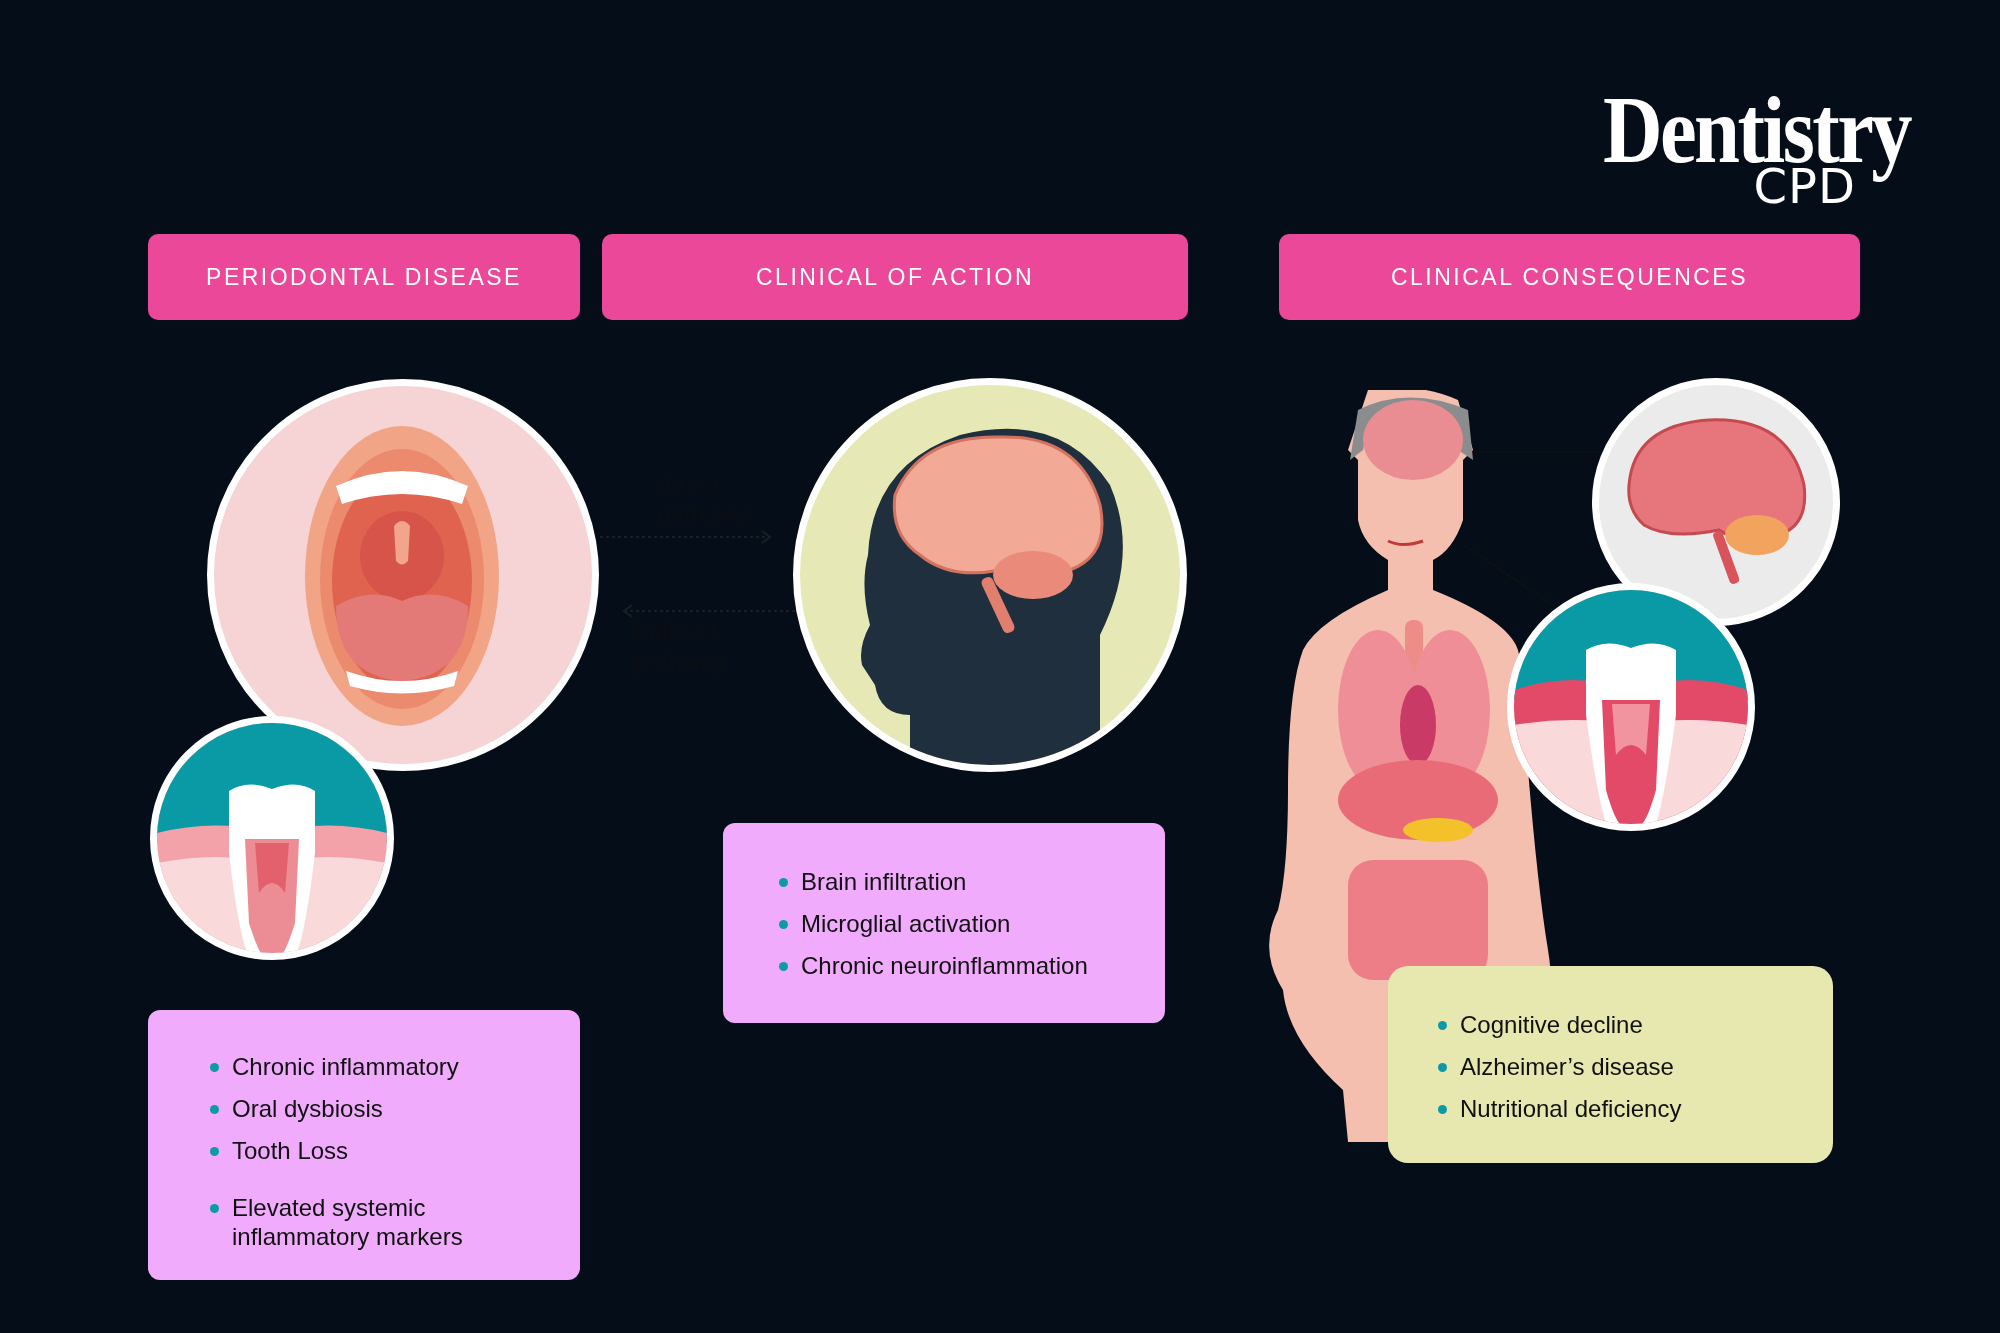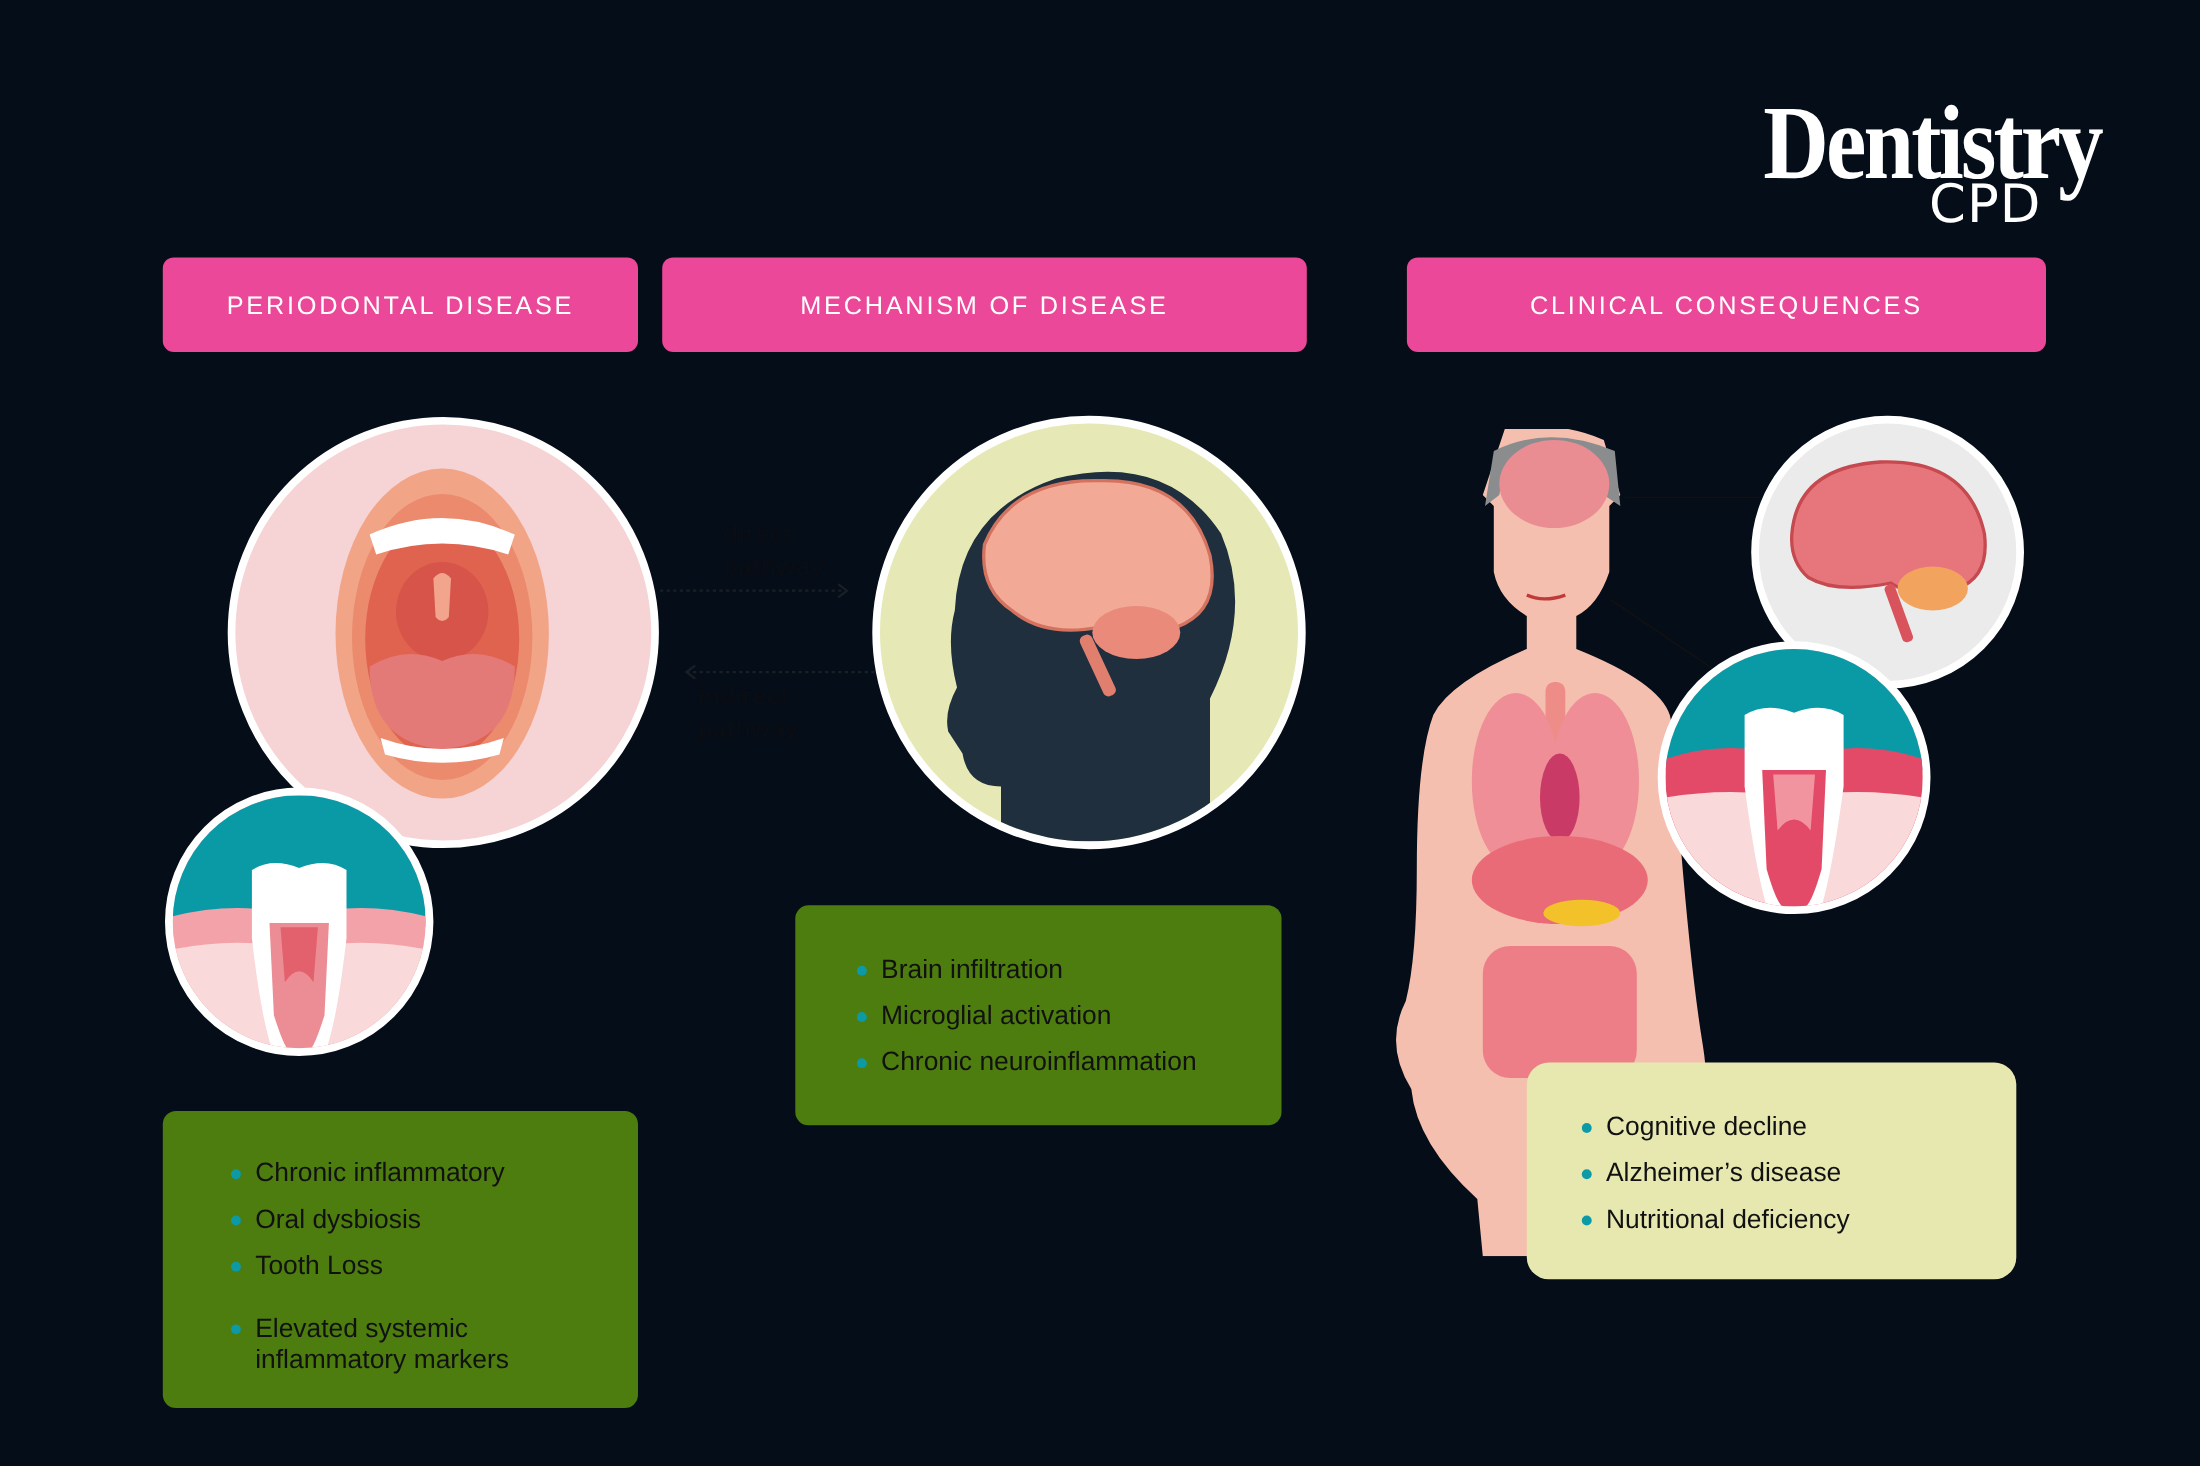--- a/index.html
+++ b/index.html
@@ -7,38 +7,38 @@
   .abs { position:absolute; }
   .logo { left:1580px; top:82px; width:340px; height:130px; color:#ffffff; }
   .logo-main { position:absolute; right:10px; top:0; font-family:"Liberation Serif", serif; font-weight:bold; font-size:96px; letter-spacing:-3px; line-height:1; transform:scaleX(0.86); transform-origin:right top; }
   .logo-sub { position:absolute; right:64px; top:80px; font-family:"DejaVu Sans", sans-serif; font-size:48px; line-height:1; letter-spacing:1px; }
   .header { background:#ec4899; border-radius:10px; color:#ffffff; display:flex; align-items:center; justify-content:center; font-size:23px; letter-spacing:2.5px; height:86px; top:234px; }
   .circle { border-radius:50%; border:7px solid #ffffff; box-sizing:border-box; overflow:hidden; }
   .box { border-radius:12px; box-sizing:border-box; }
   .box ul { list-style:none; margin:0; padding:0; }
   .box li { position:relative; padding-left:22px; font-size:24px; color:#111; line-height:29px; margin-bottom:13px; }
   .box li::before { content:""; position:absolute; left:0; top:11px; width:9px; height:9px; border-radius:50%; background:#0d9aa7; }
-  .blue { background:#4d7c0f; }
+  .blue { background:#f0abfc; }
   .yellow { background:#e6e8b0; }
   .path-label { color:#0a0e14; font-size:23px; font-weight:bold; line-height:30px; }
   svg { display:block; }
 </style>
 </head>
 <body>
 
 <div class="abs logo">
   <div class="logo-main">Dentistry</div>
   <div class="logo-sub">CPD</div>
 </div>
 
 <div class="abs header" style="left:148px;width:432px;">
     <span>PERIODONTAL DISEASE</span>
   </div>
 <div class="abs header" style="left:602px;width:586px;">
-    <span>MECHANISM OF DISEASE</span>
+    <span>CLINICAL OF ACTION</span>
   </div>
 <div class="abs header" style="left:1279px;width:581px;">
     <span>CLINICAL CONSEQUENCES</span>
   </div>
 
 <svg class="abs" style="left:0;top:0;" width="2000" height="1333">
   <line x1="368" y1="481" x2="296" y2="718" stroke="#111" stroke-width="1.5"></line>
 
   <line x1="600" y1="537" x2="770" y2="537" stroke="#1a1f26" stroke-width="2" stroke-dasharray="3,3"></line>
   <polyline points="762,531 770,537 762,543" fill="none" stroke="#1a1f26" stroke-width="2"></polyline>

